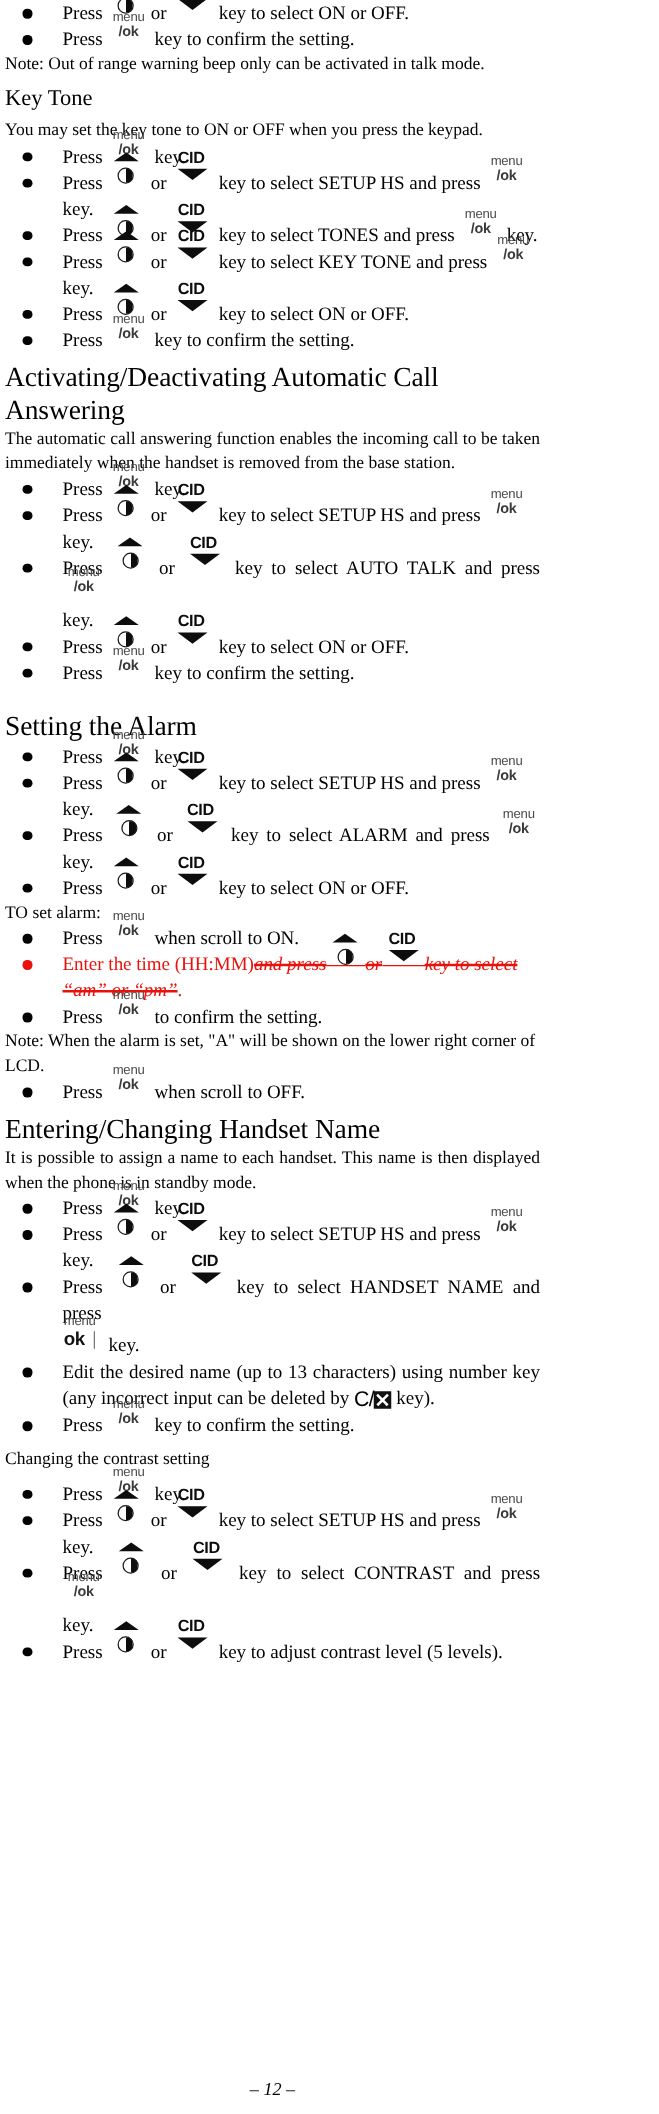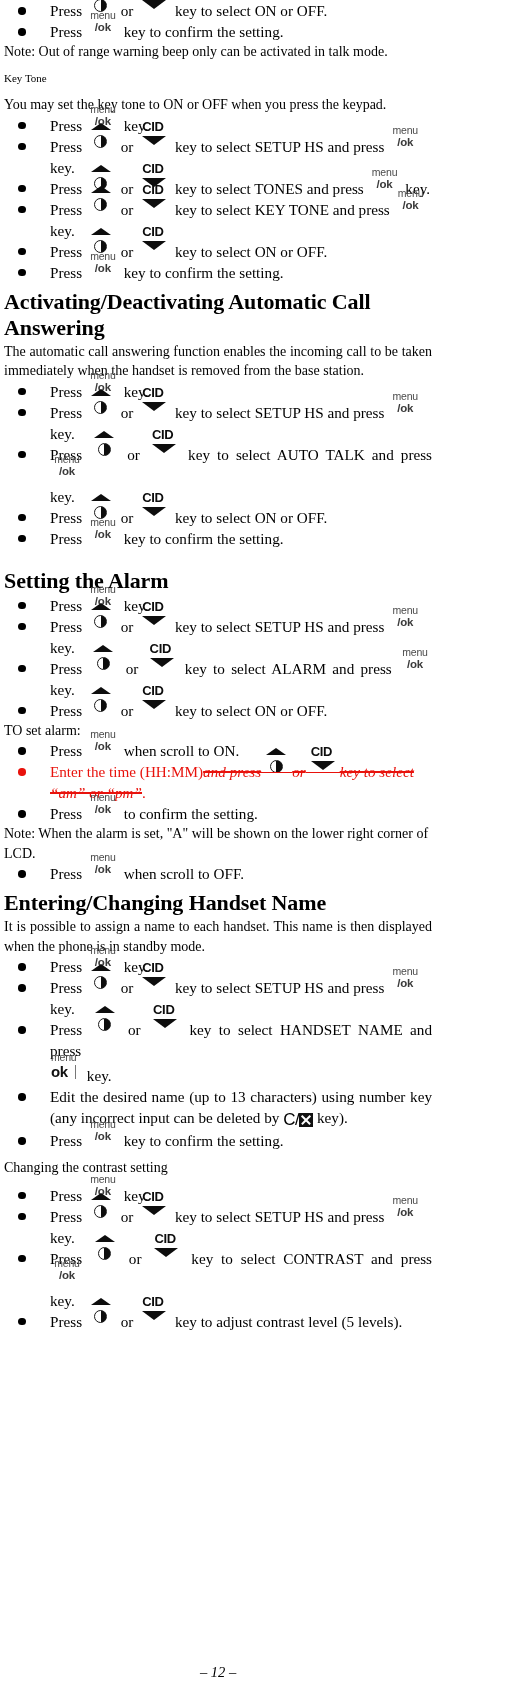--- a/index.html
+++ b/index.html
@@ -29,21 +29,21 @@
     line-height: 19.5px;
     text-align: justify;
     text-justify: inter-word;
     margin: 0;
     padding: 0;
   }
   .para.plain { text-align: left; }
 
   .h1 {
     font-size: 22px;
-    font-weight: bold;
+    font-weight: normal;
     line-height: 26px;
     margin: 6px 0 1px 0;
     text-align: left;
     letter-spacing: -0.1px;
   }
 
   .gap-sm { height: 7px; }
   .gap-md { height: 13px; }
 
   
@@ -276,21 +276,21 @@
     <span class="keyicon k-menuok">
       <span class="top">menu</span>
       <span class="bot">/ok</span>
     </span>
     <span>key to confirm the setting.</span>
   </div>
 
   <div class="para plain">Note: Out of range warning beep only can be activated in talk mode.</div>
 
   <div class="gap-sm"></div>
-  <div class="para plain" style="font-size:11px;">Key Tone</div>
+  <div class="para plain" style="font-size:18px;">Key Tone</div>
   <div class="gap-sm"></div>
   <div class="para plain">You may set the key tone to ON or OFF when you press the keypad.</div>
 
   <div class="bullet">
     <span class="dot"></span>
     <span>Press</span>
     <span class="keyicon k-menuok">
       <span class="top">menu</span>
       <span class="bot">/ok</span>
     </span>

